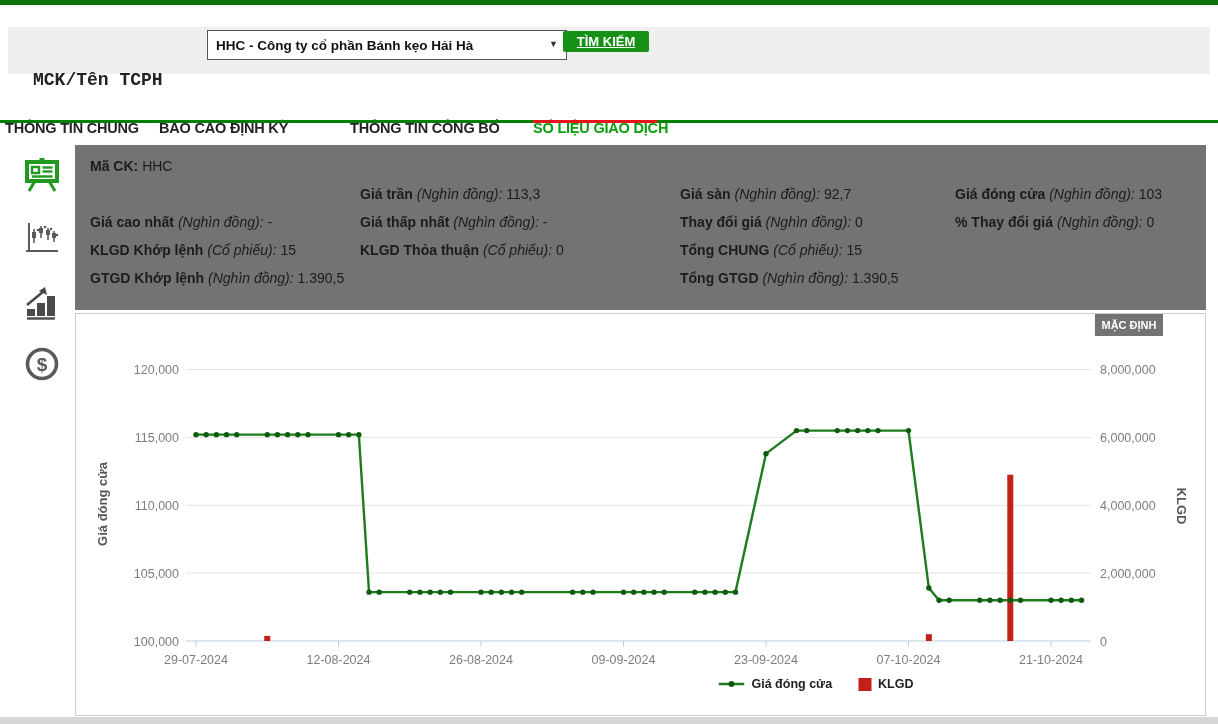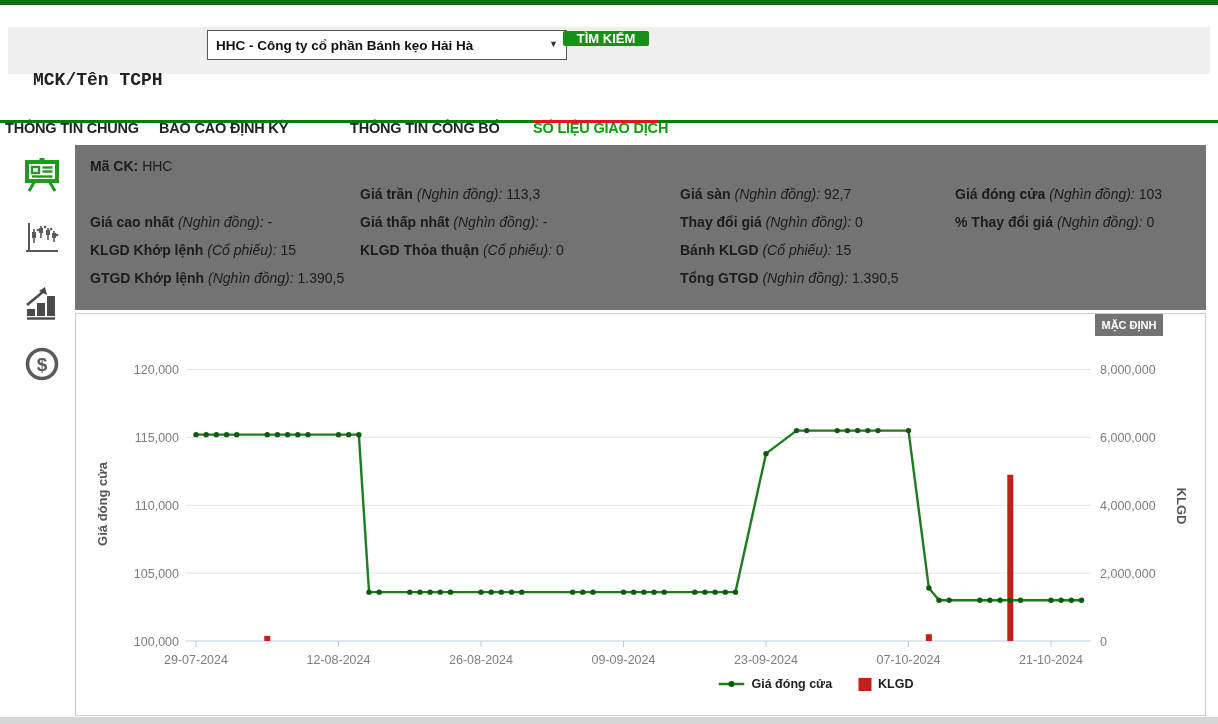--- a/index.html
+++ b/index.html
@@ -12,22 +12,22 @@
   .header-bar { position:absolute; left:8px; top:27px; width:1202px; height:47px; background:#efefef; }
   .hdr-label { position:absolute; left:25px; top:43px; font-size:18px; font-weight:bold; color:#222;font-family:Liberation Mono, monospace; }
   .select-wrap { position:absolute; left:175px; top:30px; width:360px; height:30px;margin-left:32px; }
   .select-wrap select {
     width:100%; height:100%; border:1px solid #555; background:#fff; border-radius:0;
     -webkit-appearance:none; appearance:none; padding:0 24px 0 8px;
     font-family:inherit; font-size:13.5px; font-weight:600; color:#111;
   }
   .select-arrow { position:absolute; right:9px; top:9px; font-size:9px; color:#333; pointer-events:none; }
   .search-btn {
-    position:absolute; left:563px; top:31px; width:86px; height:15px; border:none; cursor:pointer;
-    background:#169016; color:#fff; font-family:inherit; font-size:13px; font-weight:bold; border-radius:2px;
+    position:absolute; left:563px; top:31px; width:86px; height:21px; border:none; cursor:pointer;
+    background:#169016; color:#fff; font-family:inherit; font-size:13px; font-weight:bold; border-radius:2px;text-decoration:underline;
   }
 
   .tabs { position:absolute; left:0; top:88px; width:1218px; height:35px; background:#fff;margin-top:25px; }
   .tab { position:absolute; top:7px; font-size:14.5px; font-weight:bold; color:#232323; cursor:pointer; letter-spacing:-0.2px; }
   .tab.active { color:#0a9e0a; }
   .tabs-underline { position:absolute; left:0; top:120px; width:1218px; height:3px; background:#008000; }
   .tabs-underline-active { position:absolute; left:533px; top:120px; width:124px; height:3px; background:#e8121a; z-index:2; }
 
   .side-icon { position:absolute; left:24px; width:36px; height:36px; cursor:pointer; }
 
@@ -129,21 +129,21 @@
       <div class="field" style="left: 15px; top: 13px;"><b>Mã CK: </b><span>HHC</span></div>
       <div class="field" style="left: 285px; top: 41px;"><b>Giá trần </b><i>(Nghìn đồng): </i><span>113,3</span></div>
       <div class="field" style="left: 605px; top: 41px;"><b>Giá sàn </b><i>(Nghìn đồng): </i><span>92,7</span></div>
       <div class="field" style="left: 880px; top: 41px;"><b>Giá đóng cửa </b><i>(Nghìn đồng): </i><span>103</span></div>
       <div class="field" style="left: 15px; top: 69px;"><b>Giá cao nhất </b><i>(Nghìn đồng): </i><span>-</span></div>
       <div class="field" style="left: 285px; top: 69px;"><b>Giá thấp nhất </b><i>(Nghìn đồng): </i><span>-</span></div>
       <div class="field" style="left: 605px; top: 69px;"><b>Thay đổi giá </b><i>(Nghìn đồng): </i><span>0</span></div>
       <div class="field" style="left: 880px; top: 69px;"><b>% Thay đổi giá </b><i>(Nghìn đồng): </i><span>0</span></div>
       <div class="field" style="left: 15px; top: 97px;"><b>KLGD Khớp lệnh </b><i>(Cổ phiếu): </i><span>15</span></div>
       <div class="field" style="left: 285px; top: 97px;"><b>KLGD Thỏa thuận </b><i>(Cổ phiếu): </i><span>0</span></div>
-      <div class="field" style="left: 605px; top: 97px;"><b>Bánh KLGD </b><i>(Cổ phiếu): </i><span>15</span></div>
+      <div class="field" style="left: 605px; top: 97px;"><b>Tổng CHUNG </b><i>(Cổ phiếu): </i><span>15</span></div>
       <div class="field" style="left: 15px; top: 125px;"><b>GTGD Khớp lệnh </b><i>(Nghìn đồng): </i><span>1.390,5</span></div>
       <div class="field" style="left: 605px; top: 125px;"><b>Tổng GTGD </b><i>(Nghìn đồng): </i><span>1.390,5</span></div>
     </div>
 
   <div class="chart-panel">
     <button class="default-btn">MẶC ĐỊNH</button>
     <svg id="chart-svg" width="1131" height="403" viewBox="75 313 1131 403">
         <line x1="185" x2="1090" y1="640" y2="640" stroke="#b9cfe4" stroke-width="1"></line>
         <text x="178" y="644.5" text-anchor="end" class="tick">100,000</text>
         <text x="1099" y="644.5" class="tick">0</text>

